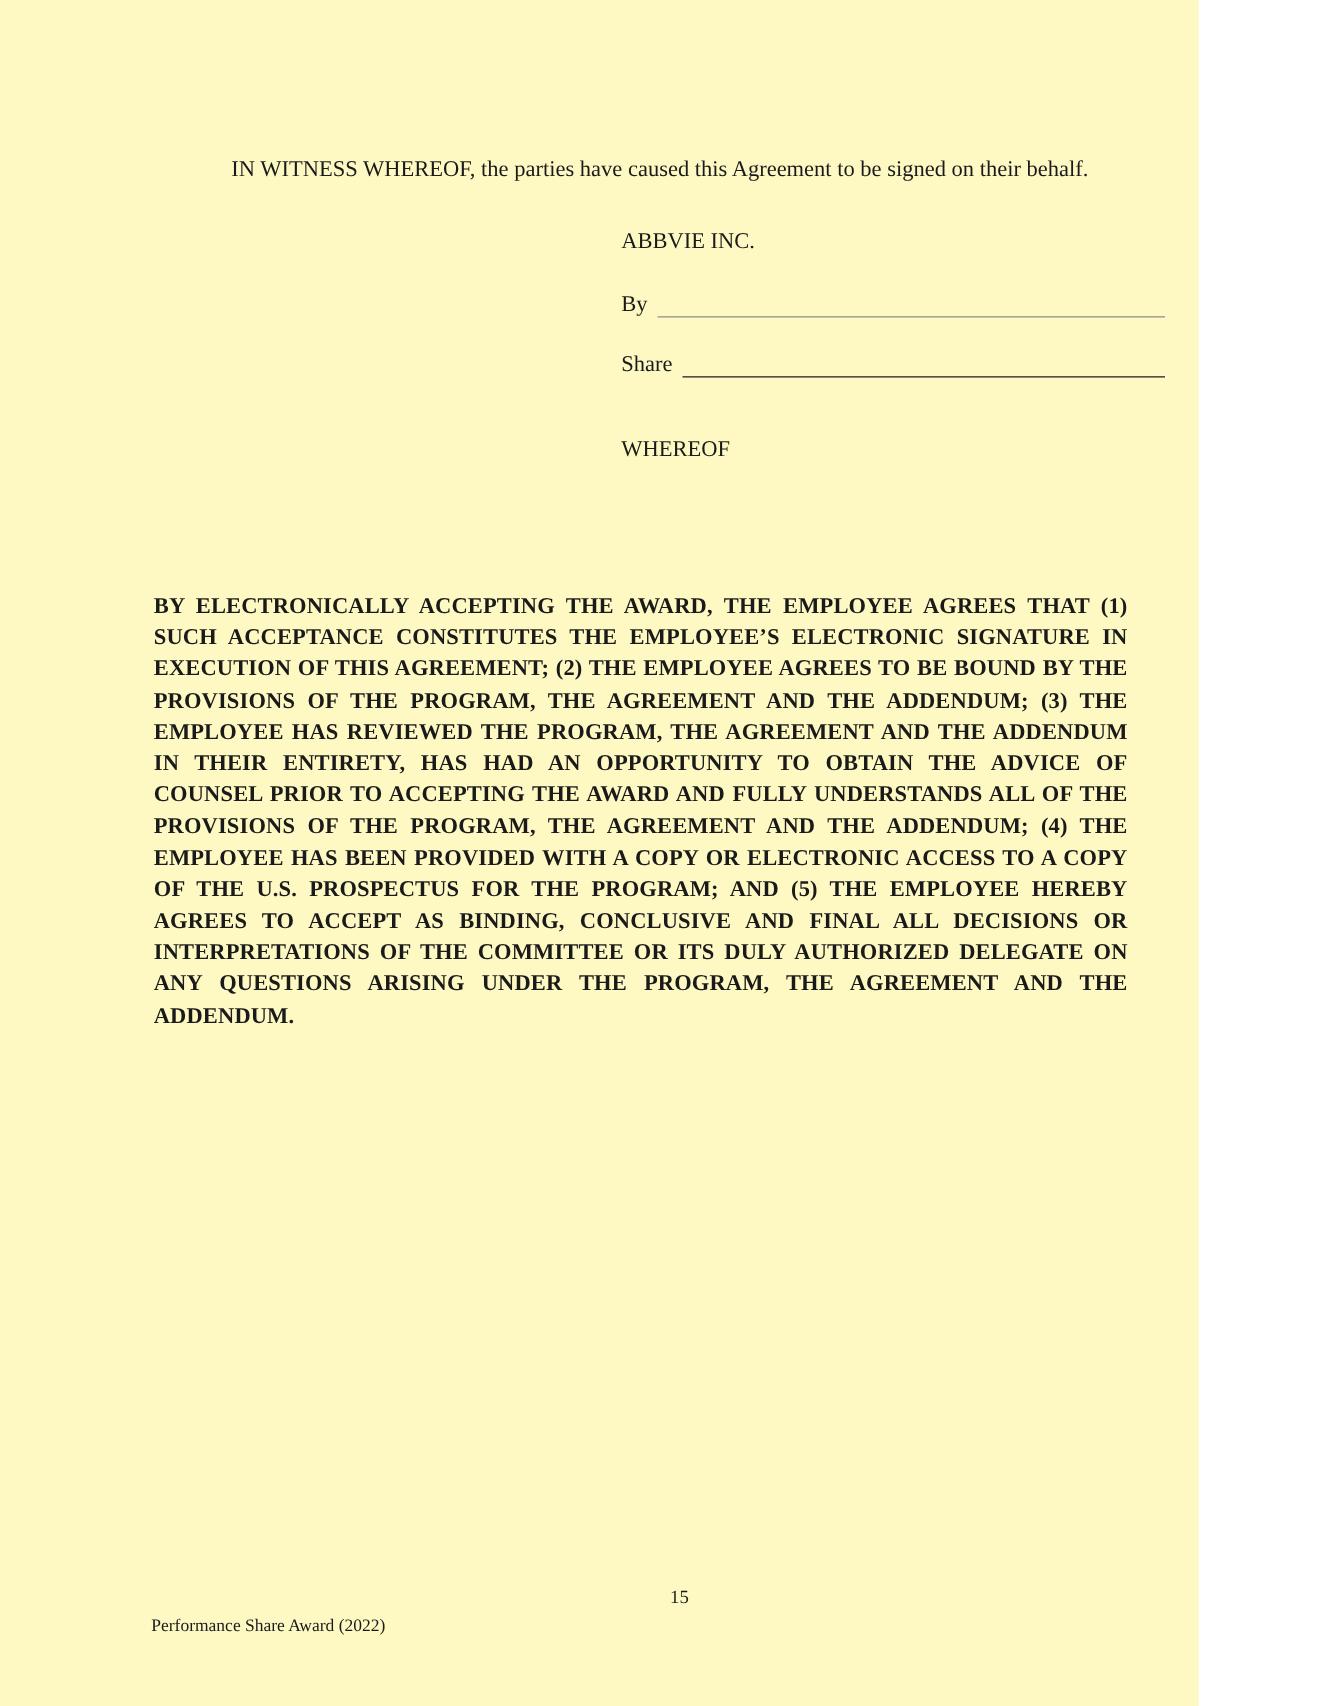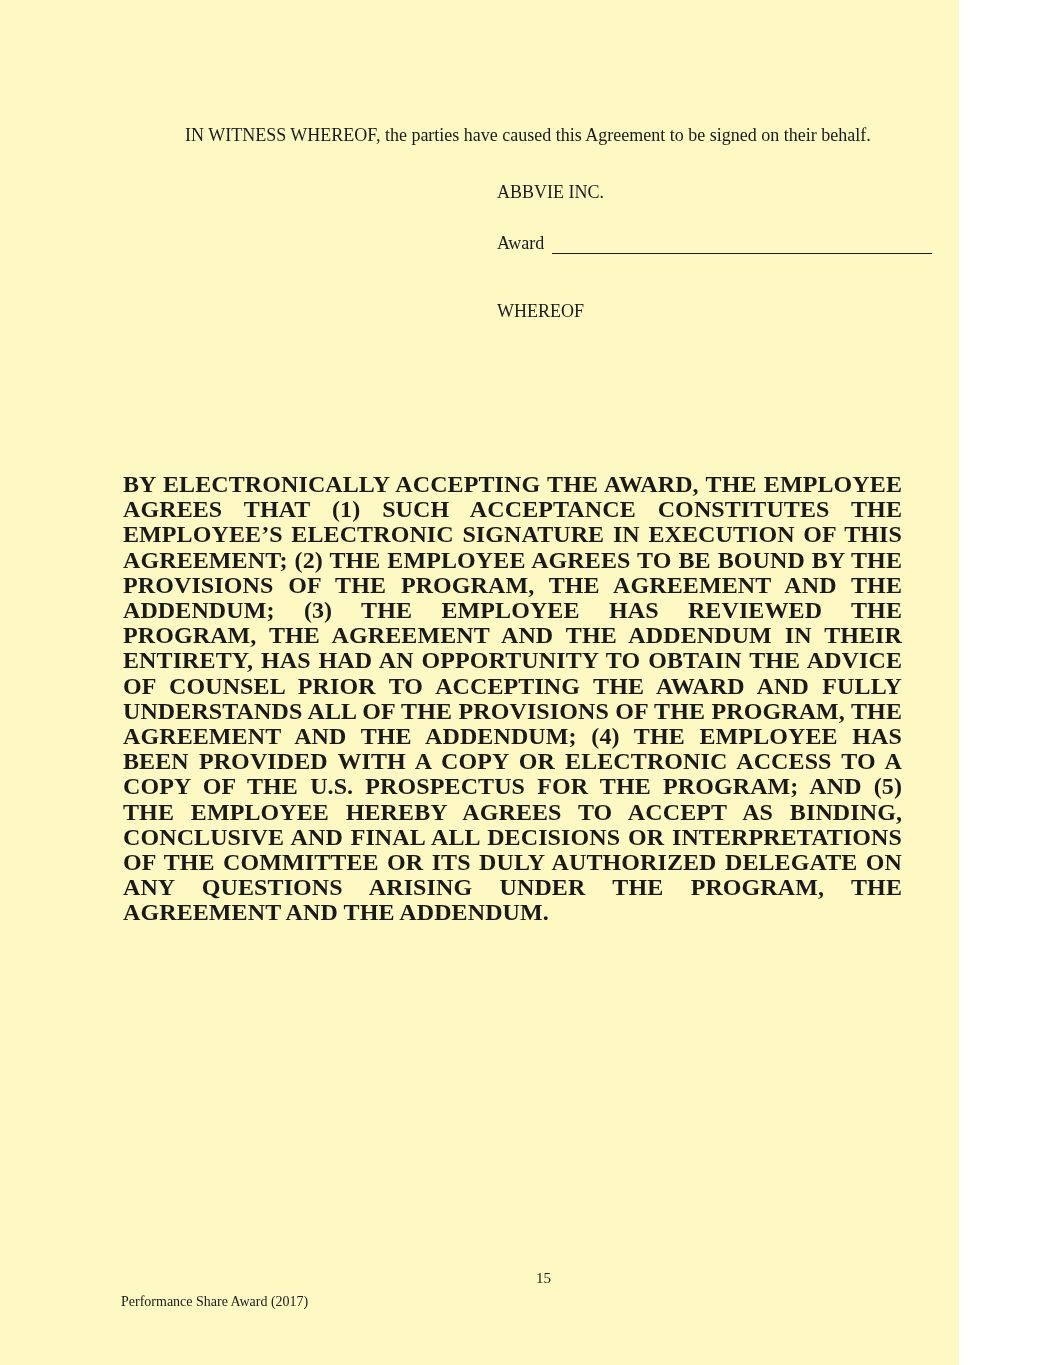--- a/index.html
+++ b/index.html
@@ -61,21 +61,21 @@
   }
   .electronic-signature {
     text-decoration: underline;
     text-underline-offset: 3px;
   }
   .acceptance-paragraph {
     position: absolute;
     left: 123px;
     top: 472px;
     width: 779px;
-    font-size: 24px;
+    font-size: 18px;
     font-weight: bold;
     line-height: 25.2px;
     text-align: justify;
     letter-spacing: 0.1px;
   }
   .page-number {
     position: absolute;
     left: 0;
     top: 1270px;
     width: 1055px;
@@ -94,30 +94,34 @@
 <body>
 
 <div class="page">
 
   <div class="witness-clause">IN WITNESS WHEREOF, the parties have caused this Agreement to be signed on their behalf.</div>
 
   <div class="signature-block">
 
     <div class="company-name">ABBVIE INC.</div>
 
+    <div class="sig-row">
+      <span class="sig-label">By</span>
+      <span class="sig-line by-line"></span>
+    </div>
 
     <div class="sig-row">
-      <span class="sig-label">Award</span>
+      <span class="sig-label">Share</span>
       <span class="sig-line title-line"></span>
     </div>
 
     <div class="employee-heading">WHEREOF</div>
 
 
   </div>
 
   <div class="acceptance-paragraph">BY ELECTRONICALLY ACCEPTING THE AWARD, THE EMPLOYEE AGREES THAT (1) SUCH ACCEPTANCE CONSTITUTES THE EMPLOYEE’S ELECTRONIC SIGNATURE IN EXECUTION OF THIS AGREEMENT; (2) THE EMPLOYEE AGREES TO BE BOUND BY THE PROVISIONS OF THE PROGRAM, THE AGREEMENT AND THE ADDENDUM; (3) THE EMPLOYEE HAS REVIEWED THE PROGRAM, THE AGREEMENT AND THE ADDENDUM IN THEIR ENTIRETY, HAS HAD AN OPPORTUNITY TO OBTAIN THE ADVICE OF COUNSEL PRIOR TO ACCEPTING THE AWARD AND FULLY UNDERSTANDS ALL OF THE PROVISIONS OF THE PROGRAM, THE AGREEMENT AND THE ADDENDUM; (4) THE EMPLOYEE HAS BEEN PROVIDED WITH A COPY OR ELECTRONIC ACCESS TO A COPY OF THE U.S. PROSPECTUS FOR THE PROGRAM; AND (5) THE EMPLOYEE HEREBY AGREES TO ACCEPT AS BINDING, CONCLUSIVE AND FINAL ALL DECISIONS OR INTERPRETATIONS OF THE COMMITTEE OR ITS DULY AUTHORIZED DELEGATE ON ANY QUESTIONS ARISING UNDER THE PROGRAM, THE AGREEMENT AND THE ADDENDUM.</div>
 
   <div class="page-number">15</div>
 
-  <div class="footer-note">Performance Share Award (2017)</div>
+  <div class="footer-note">Performance Share Award (2022)</div>
 
 </div>
 
 </body></html>

